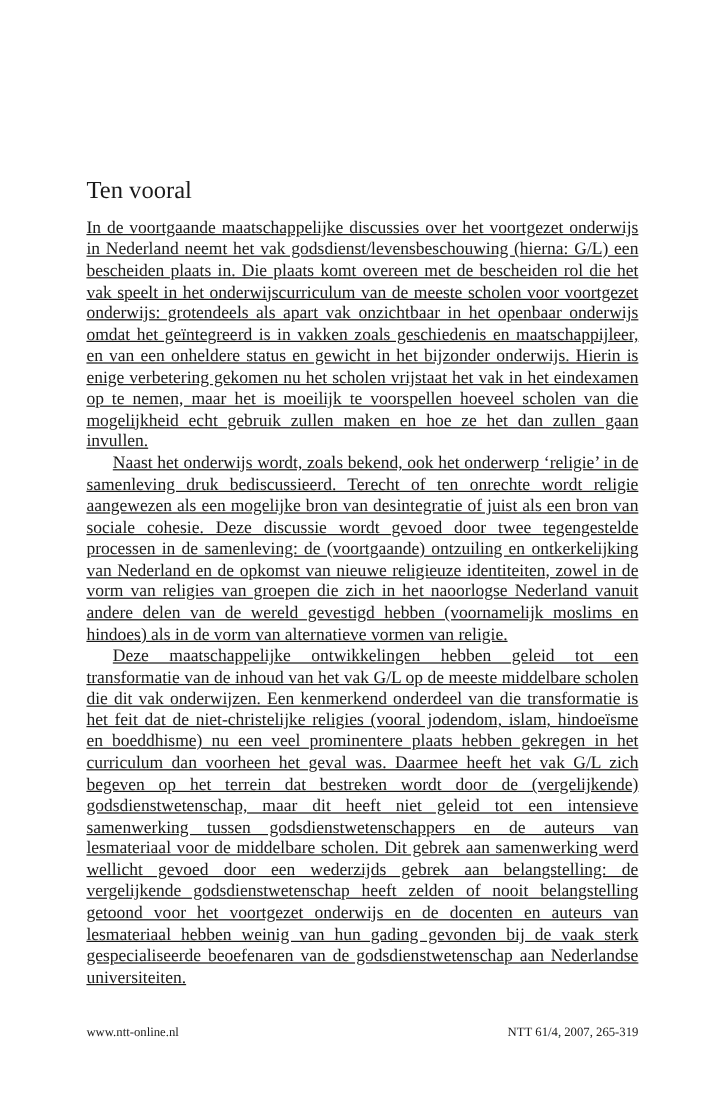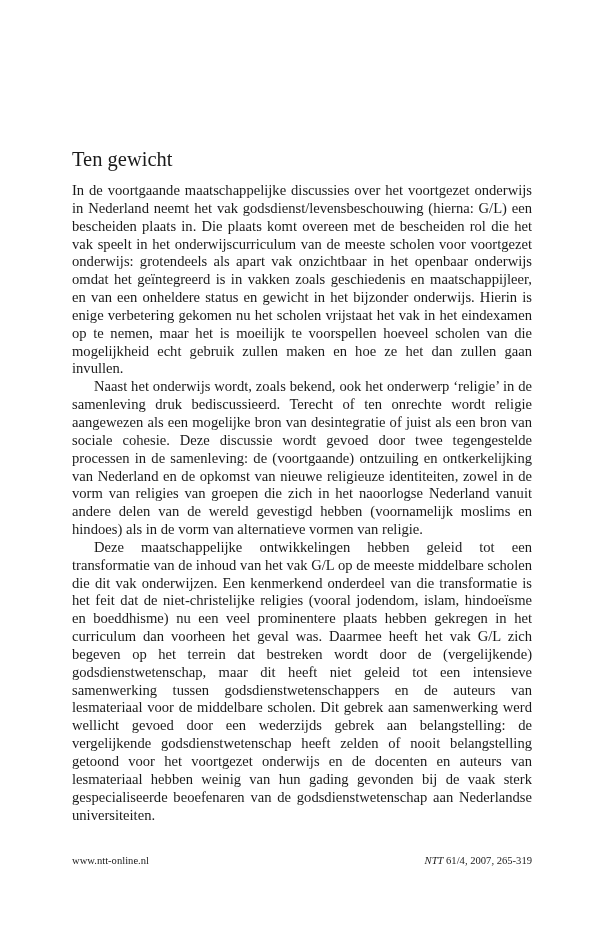--- a/index.html
+++ b/index.html
@@ -44,45 +44,45 @@
       top: 182px;
       left: 0;
       width: 460px;
       font-size: 14.6px;
       line-height: 17.85px;
       text-align: justify;
       hyphens: none;
     }
     .body p {
       margin: 0;
+      text-decoration: underline;
     }
     .body p + p {
       text-indent: 22px;
     }
     .footer {
       position: absolute;
       top: 855px;
       left: 0;
       width: 460px;
       font-size: 10.6px;
       display: flex;
       justify-content: space-between;
       white-space: nowrap;
     }
     .footer .journal-abbr {
-      font-style: italic;
     }
   </style>
 </head>
 <body>
 
 <div class="page">
 
 
-  <h1 class="title">Ten gewicht</h1>
+  <h1 class="title">Ten vooral</h1>
 
   <div class="body">
     <p>In de voortgaande maatschappelijke discussies over het voortgezet onderwijs in Nederland neemt het vak godsdienst/levensbeschouwing (hierna: G/L) een bescheiden plaats in. Die plaats komt overeen met de bescheiden rol die het vak speelt in het onderwijscurriculum van de meeste scholen voor voortgezet onderwijs: grotendeels als apart vak onzichtbaar in het openbaar onderwijs omdat het geïntegreerd is in vakken zoals geschiedenis en maatschappijleer, en van een onheldere status en gewicht in het bijzonder onderwijs. Hierin is enige verbetering gekomen nu het scholen vrijstaat het vak in het eindexamen op te nemen, maar het is moeilijk te voorspellen hoeveel scholen van die mogelijkheid echt gebruik zullen maken en hoe ze het dan zullen gaan invullen.</p>
     <p>Naast het onderwijs wordt, zoals bekend, ook het onderwerp ‘religie’ in de samenleving druk bediscussieerd. Terecht of ten onrechte wordt religie aangewezen als een mogelijke bron van desintegratie of juist als een bron van sociale cohesie. Deze discussie wordt gevoed door twee tegengestelde processen in de samenleving: de (voortgaande) ontzuiling en ontkerkelijking van Nederland en de opkomst van nieuwe religieuze identiteiten, zowel in de vorm van religies van groepen die zich in het naoorlogse Nederland vanuit andere delen van de wereld gevestigd hebben (voornamelijk moslims en hindoes) als in de vorm van alternatieve vormen van religie.</p>
     <p>Deze maatschappelijke ontwikkelingen hebben geleid tot een transformatie van de inhoud van het vak G/L op de meeste middelbare scholen die dit vak onderwijzen. Een kenmerkend onderdeel van die transformatie is het feit dat de niet-christelijke religies (vooral jodendom, islam, hindoeïsme en boeddhisme) nu een veel prominentere plaats hebben gekregen in het curriculum dan voorheen het geval was. Daarmee heeft het vak G/L zich begeven op het terrein dat bestreken wordt door de (vergelijkende) godsdienstwetenschap, maar dit heeft niet geleid tot een intensieve samenwerking tussen godsdienstwetenschappers en de auteurs van lesmateriaal voor de middelbare scholen. Dit gebrek aan samenwerking werd wellicht gevoed door een wederzijds gebrek aan belangstelling: de vergelijkende godsdienstwetenschap heeft zelden of nooit belangstelling getoond voor het voortgezet onderwijs en de docenten en auteurs van lesmateriaal hebben weinig van hun gading gevonden bij de vaak sterk gespecialiseerde beoefenaren van de godsdienstwetenschap aan Nederlandse universiteiten.</p>
   </div>
 
   <div class="footer">
     <span>www.ntt-online.nl</span>
     <span><span class="journal-abbr">NTT</span><span> 61/4, 2007, 265-319</span></span>

